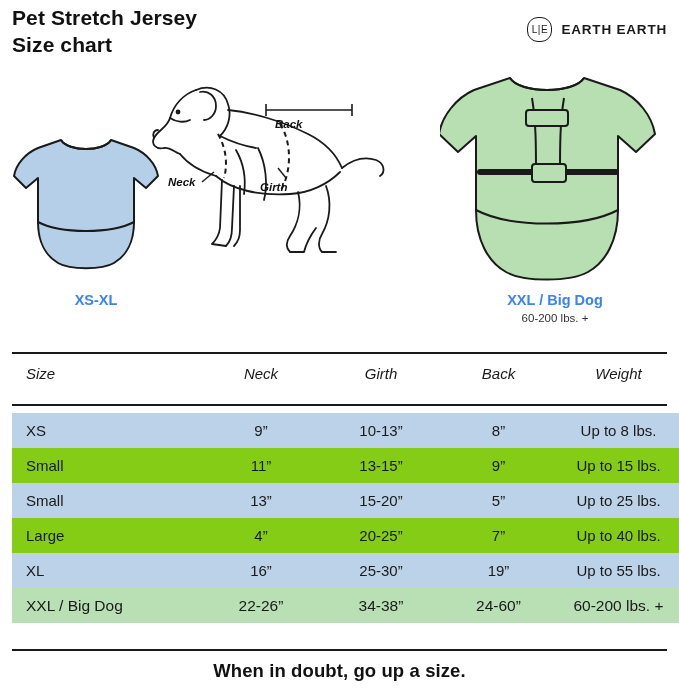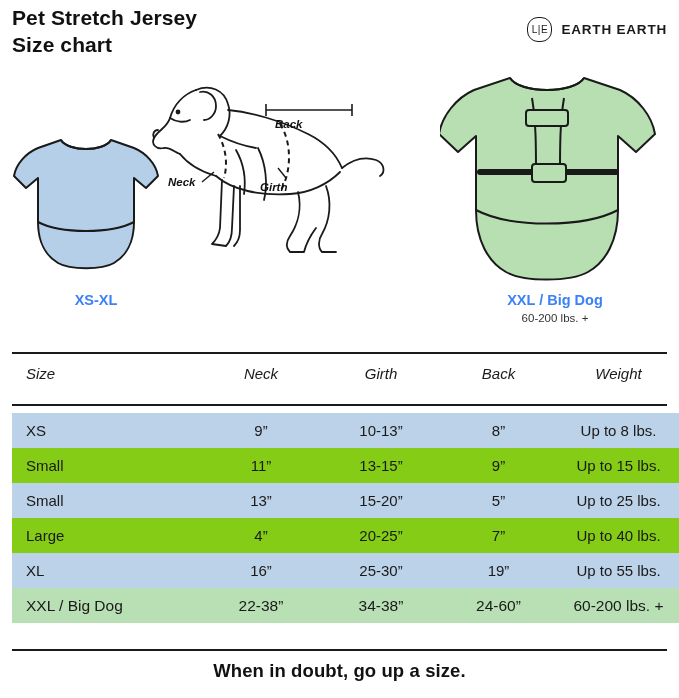--- a/index.html
+++ b/index.html
@@ -343,21 +343,21 @@
         </tr>
         <tr class="row-blue">
           <td class="col-size">XL</td>
           <td class="col-neck">16”</td>
           <td class="col-girth">25-30”</td>
           <td class="col-back">19”</td>
           <td class="col-weight">Up to 55 lbs.</td>
         </tr>
         <tr class="row-green">
           <td class="col-size">XXL / Big Dog</td>
-          <td class="col-neck">22-38”</td>
+          <td class="col-neck">22-26”</td>
           <td class="col-girth">34-38”</td>
           <td class="col-back">24-60”</td>
           <td class="col-weight">60-200 lbs. +</td>
         </tr>
       </tbody>
     </table>
   </div>
 
   <div class="footer-note">When in doubt, go up a size.</div>
 

